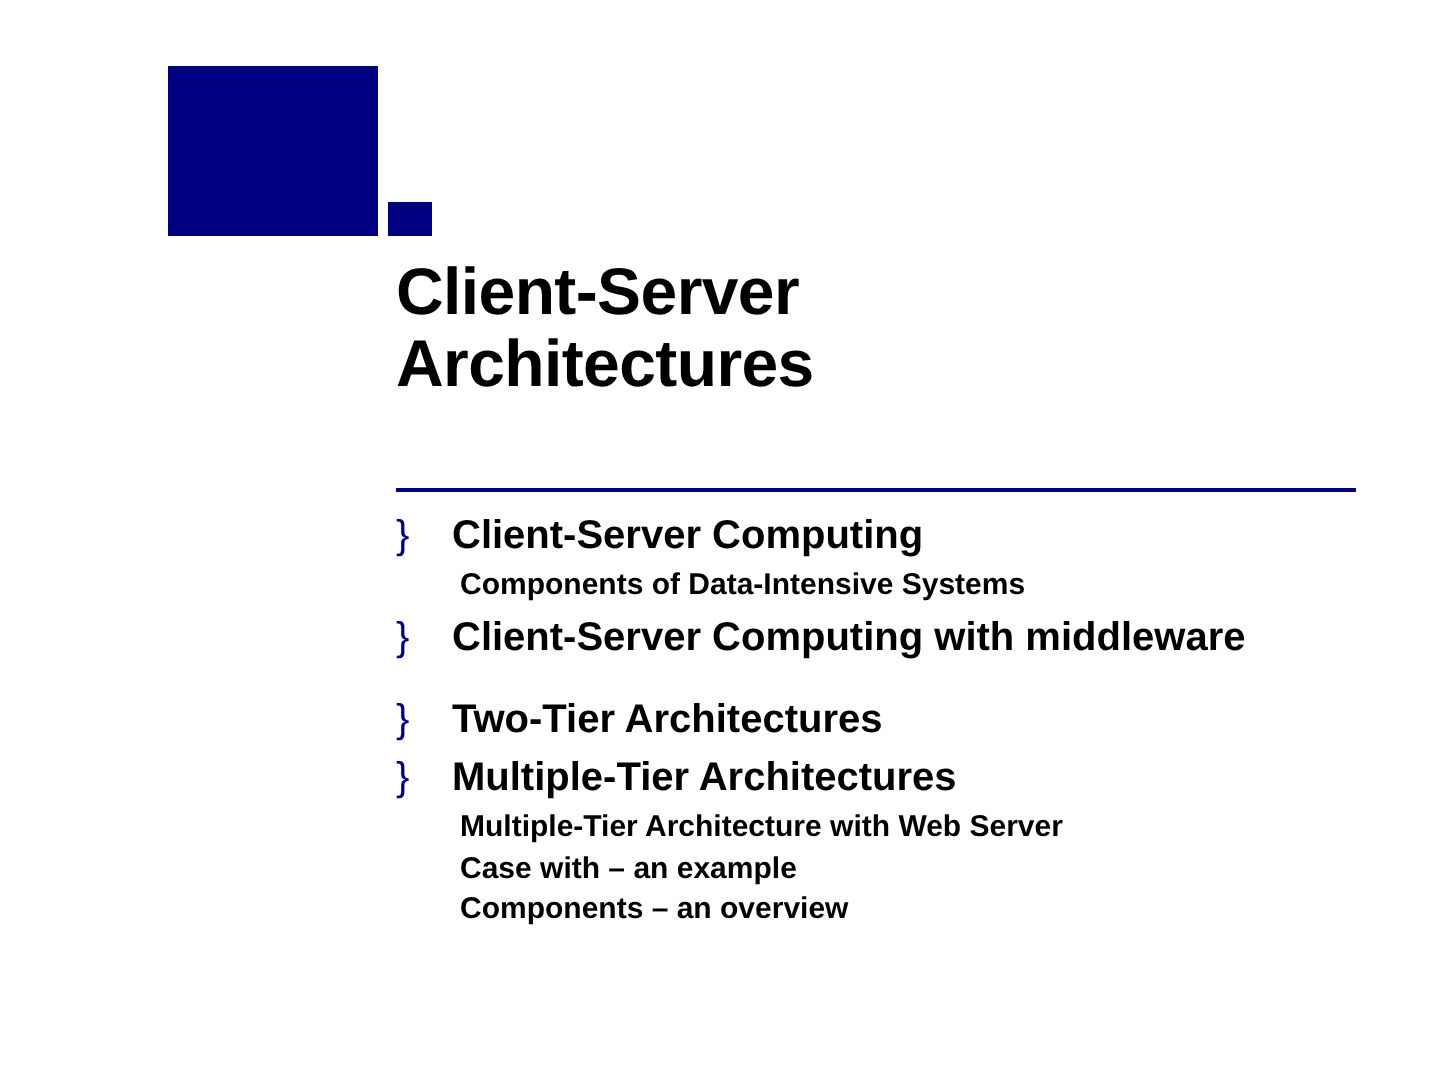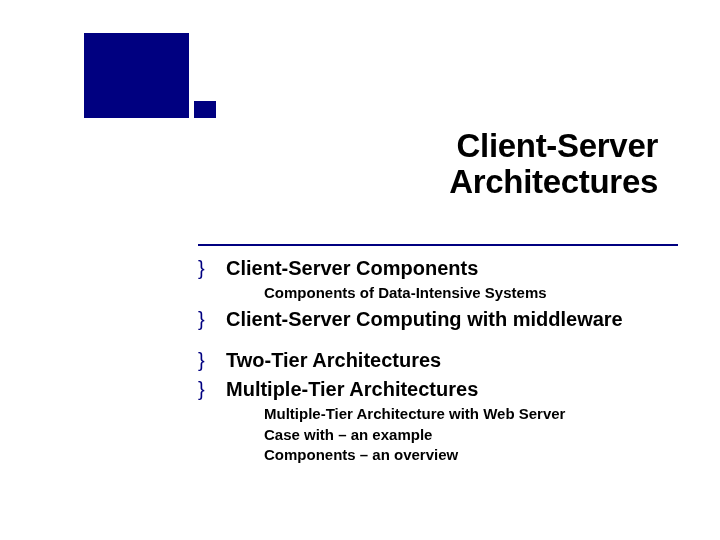--- a/index.html
+++ b/index.html
@@ -35,21 +35,20 @@
   .title {
     position: absolute;
     left: 198px;
     top: 128px;
     width: 460px;
     font-size: 33px;
     font-weight: bold;
     color: #000000;
     line-height: 1.1;
     letter-spacing: -0.3px;
-    text-align: right;
   }
   .title-line {
     display: block;
   }
   .rule {
     position: absolute;
     left: 198px;
     top: 244px;
     width: 480px;
     height: 2px;
@@ -77,21 +76,21 @@
     line-height: 1;
     font-family: Arial, sans-serif;
   }
   .main-text {
     font-size: 20px;
     font-weight: bold;
     color: #000000;
     line-height: 1.25;
   }
   .sub-block {
-    margin-left: 66px;
+    margin-left: 32px;
     margin-top: 2px;
   }
   .sub-text {
     font-size: 15px;
     font-weight: bold;
     color: #000000;
     line-height: 1.35;
   }
 </style>
 </head>
@@ -106,21 +105,21 @@
     <span class="title-line">Client-Server</span>
     <span class="title-line">Architectures</span>
   </div>
 
   <div class="rule"></div>
 
   <div class="content">
 
     <div class="main-item">
       <span class="bullet">}</span>
-      <span class="main-text">Client-Server Components</span>
+      <span class="main-text">Client-Server Computing</span>
     </div>
     <div class="sub-block">
       <div class="sub-text">Components of Data-Intensive Systems</div>
     </div>
 
     <div class="main-item">
       <span class="bullet">}</span>
       <span class="main-text">Client-Server Computing with middleware</span>
     </div>
 

